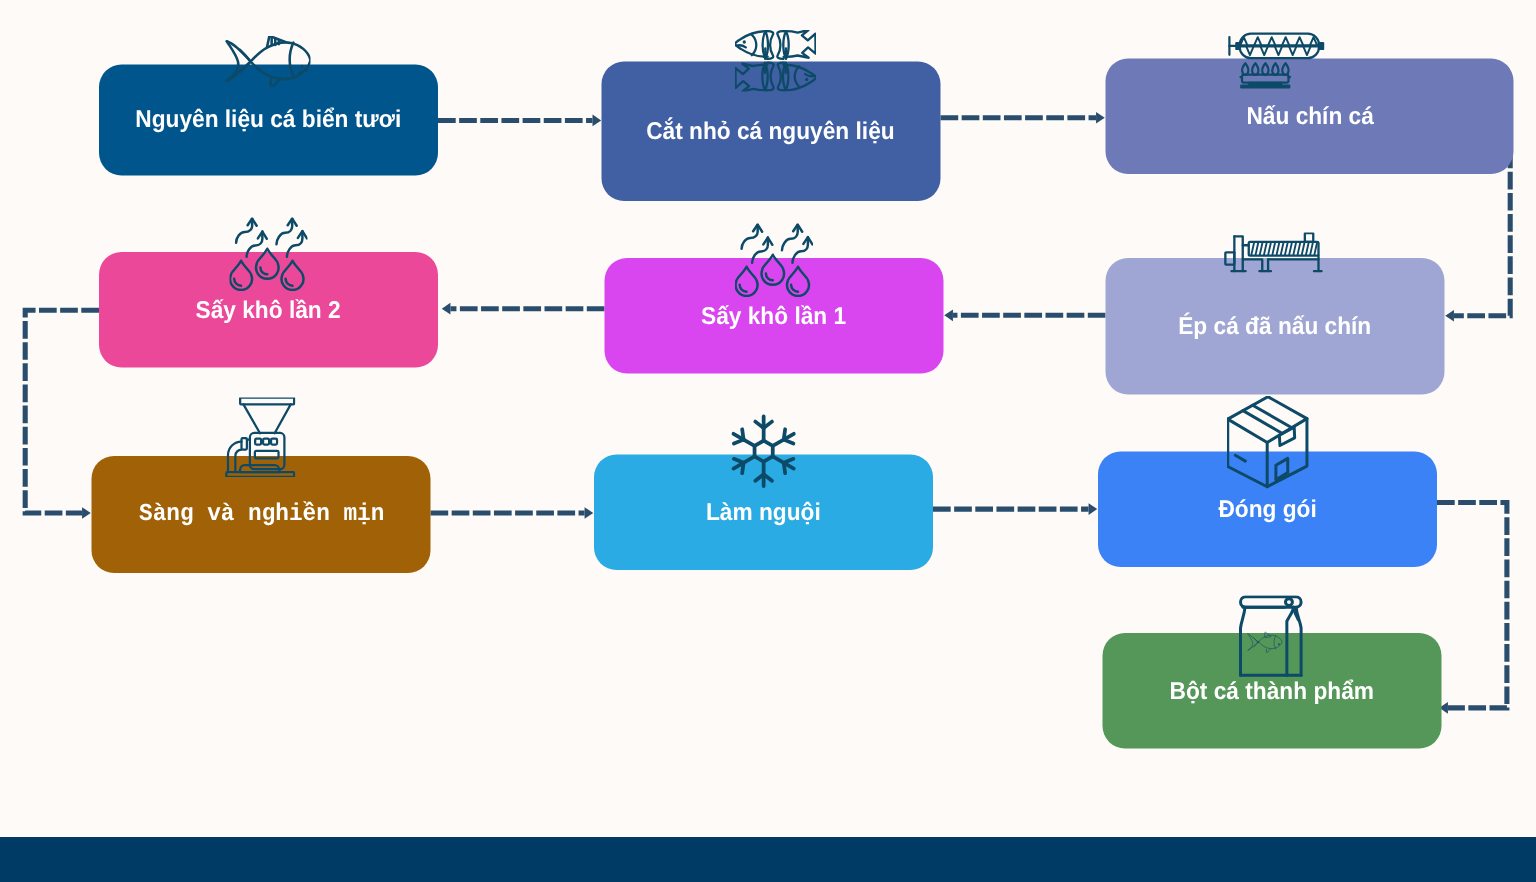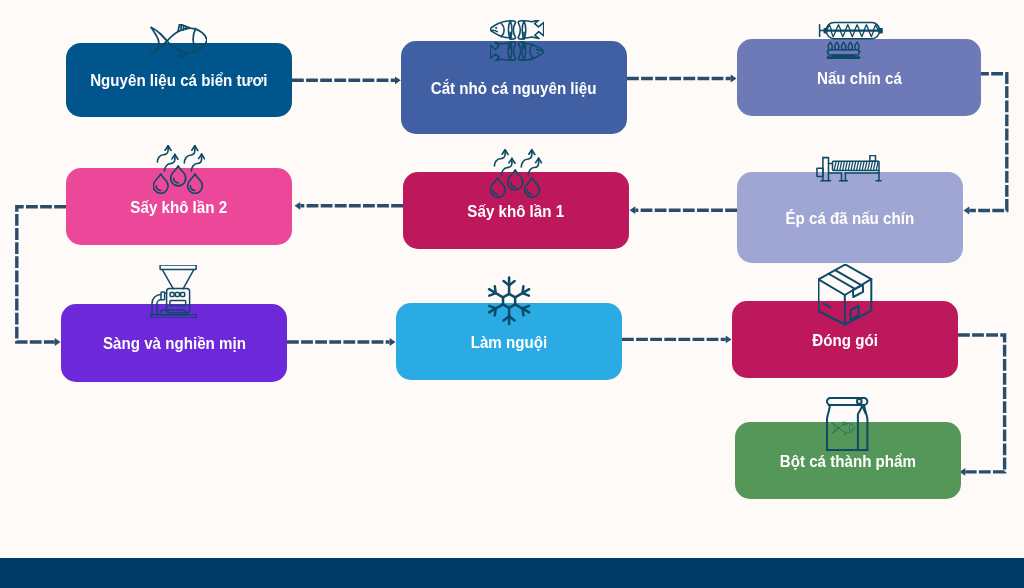--- a/index.html
+++ b/index.html
@@ -91,21 +91,21 @@
               <path d="M0.9 10.4c2.1-.5 4.5-.1 6.3 1.2"></path>
               <path d="M11.2 3.2C13.1 5.1 14.2 7.5 14.2 10c0 2.5-1.1 4.9-3 6.8"></path>
               <path d="M32.4 0.8c-1.6-.1-2.9.2-3.7.7-.5.3-.6 1-.3 1.5 1.2 2.2 1.9 4.5 1.9 7 0 2.5-.6 4.8-1.9 7-.3.5-.2 1.2.3 1.5.8.5 2.1.8 3.7.7"></path>
               <path d="M34 0.9c-1.2 2.5-1.8 5.7-1.8 9.1 0 3.4.6 6.6 1.8 9.1 1.2-2.5 1.8-5.7 1.8-9.1 0-3.4-.6-6.6-1.8-9.1z"></path>
               <path d="M34 12.3v6.8"></path>
               <path d="M32.4 0.8c3.6-.1 6.9.3 9.4.9l7.2-1.7-4.4 3.6 3.9 3.3 5.1-4.4.1 13.3-5-4.2-3.9 3.6 4.3 3.3-7.3-1.5c-2.5.6-5.8 1-9.4.9"></path>
             </g>
           </g>
         </svg>
       </div>
-      <div class="node" style="left: 737px; top: 39px; width: 244px; height: 77px; background: rgb(109, 122, 183);">
+      <div class="node" style="left: 737px; top: 39px; width: 272px; height: 77px; background: rgb(109, 122, 183);">
         <div class="node-label"><span>Nấu chín cá</span></div>
       </div>
       <div class="node-icon" style="left: 818px; top: 21px; width: 66px; height: 39px;">
         <svg width="66" height="39" viewBox="0 0 66 39" xmlns="http://www.w3.org/2000/svg">
           <g fill="none" stroke="#0d4a68" stroke-width="1.5" stroke-linecap="round" stroke-linejoin="round">
             <rect x="8.4" y="1.4" width="53" height="16.4" rx="7.6"></rect>
             <path d="M1.6 3.7v11.8"></path>
             <path d="M1.6 9.6h6.8"></path>
             <rect x="5.5" y="7.0" width="3.8" height="5.4" rx="0.8" fill="#0d4a68" stroke="none"></rect>
             <rect x="60.6" y="7.0" width="4.2" height="5.4" rx="0.8" fill="#0d4a68" stroke="none"></rect>
@@ -141,21 +141,21 @@
             <path d="M12.5 17.9h13.0v7.9"></path>
             <path d="M23.6 25.8h3.8"></path>
             <path d="M29.4 17.9h33.6"></path>
             <path d="M29.4 17.9V25.8"></path>
             <path d="M27.5 25.8h3.8"></path>
             <path d="M63.0 15.4V25.8"></path>
             <path d="M60.0 25.8h5.0"></path>
           </g>
         </svg>
       </div>
-      <div class="node" style="left: 403px; top: 172px; width: 226px; height: 77px; background: #be185d;">
+      <div class="node" style="left: 403px; top: 172px; width: 226px; height: 77px; background: #d946ef;">
         <div class="node-label"><span>Sấy khô lần 1</span></div>
       </div>
       <div class="node-icon" style="left: 490px; top: 149px; width: 52px; height: 49px;">
         <svg width="52" height="49" viewBox="0 0 52 49" xmlns="http://www.w3.org/2000/svg">
           <g fill="none" stroke="#0d4a68" stroke-width="1.65" stroke-linecap="round" stroke-linejoin="round">
             <path d="M7.70 28.80 C9.89 32.98 14.63 36.57 14.49 38.33 A7.30 7.30 0 1 1 0.91 38.33 C0.77 36.57 5.51 32.98 7.70 28.80 Z"></path>
             <path d="M3.1 40.9c0 2.5 2.1 4.6 4.6 4.6"></path>
             <path d="M25.20 20.80 C27.45 25.12 32.33 28.85 32.17 30.65 A7.50 7.50 0 1 1 18.22 30.65 C18.07 28.85 22.95 25.12 25.20 20.80 Z"></path>
             <path d="M20.6 33.3c0 2.5 2.1 4.6 4.6 4.6"></path>
             <path d="M42.00 28.80 C44.19 32.98 48.94 36.57 48.79 38.33 A7.30 7.30 0 1 1 35.21 38.33 C35.06 36.57 39.81 32.98 42.00 28.80 Z"></path>
@@ -187,21 +187,21 @@
             <path d="M12.1 5.2 15.1 0.7 18.1 5.5"></path>
             <path d="M11.4 26.1C11.4 22.8 14.0 18.6 17.2 18.6C20.4 18.6 21.9 16.4 21.9 14.3V9.4"></path>
             <path d="M18.9 13.9 21.9 9.4 24.9 14.2"></path>
             <path d="M31.3 17.9C31.3 14.6 33.9 10.2 37.1 10.2C40.3 10.2 41.8 8.0 41.8 5.6V0.7"></path>
             <path d="M38.8 5.2 41.8 0.7 44.8 5.5"></path>
             <path d="M38.3 26.1C38.3 22.8 40.9 18.5 44.1 18.5C47.3 18.5 48.6 16.3 48.6 14.0V9.1"></path>
             <path d="M45.6 13.6 48.6 9.1 51.6 13.9"></path>
           </g>
         </svg>
       </div>
-      <div class="node" style="left: 61px; top: 304px; width: 226px; height: 78px; background: #6d28d9;">
+      <div class="node" style="left: 61px; top: 304px; width: 226px; height: 78px; background: #a16207; font-family: Liberation Mono, monospace;">
         <div class="node-label"><span>Sàng và nghiền mịn</span></div>
       </div>
       <div class="node-icon" style="left: 150px; top: 265px; width: 47px; height: 53px;">
         <svg width="47" height="53" viewBox="0 0 47 53" xmlns="http://www.w3.org/2000/svg">
           <g fill="none" stroke="#0d4a68" stroke-width="1.5" stroke-linecap="round" stroke-linejoin="round">
             <rect x="10.1" y="0.0" width="36.0" height="4.6" rx="0.6"></rect>
             <path d="M12.3 4.6L23.3 23.8M43.8 4.6L33.1 23.8"></path>
             <rect x="16.6" y="23.6" width="23.0" height="24.2" rx="2.9"></rect>
             <rect x="20.1" y="27.4" width="4.0" height="4.0" rx="0.9"></rect>
             <rect x="25.4" y="27.4" width="4.0" height="4.0" rx="0.9"></rect>
@@ -237,21 +237,21 @@
             <path d="M23.10 40.22L28.62 44.53"></path>
             <path d="M17.04 28.30L3.01 36.40"></path>
             <path d="M9.74 32.51L3.25 29.89"></path>
             <path d="M9.74 32.51L8.77 39.44"></path>
             <path d="M17.04 21.30L3.01 13.20"></path>
             <path d="M9.74 17.09L8.77 10.16"></path>
             <path d="M9.74 17.09L3.25 19.71"></path>
           </g>
         </svg>
       </div>
-      <div class="node" style="left: 732px; top: 301px; width: 226px; height: 77px; background: #be185d;">
+      <div class="node" style="left: 732px; top: 301px; width: 226px; height: 77px; background: #3b82f6;">
         <div class="node-label"><span>Đóng gói</span></div>
       </div>
       <div class="node-icon" style="left: 818px; top: 264px; width: 55px; height: 62px;">
         <svg width="55" height="62" viewBox="0 0 55 62" xmlns="http://www.w3.org/2000/svg">
           <g fill="none" stroke="#0d4a68" stroke-width="2.0" stroke-linecap="round" stroke-linejoin="round">
             <path d="M27.30 0.50L53.30 15.10L53.30 46.70L26.80 60.50L0.50 47.00L0.50 15.40Z"></path>
             <path d="M0.50 15.40L26.80 31.00L53.30 15.10"></path>
             <path d="M26.80 31.00L26.80 60.50"></path>
             <path d="M10.68 9.74L36.87 24.96"></path>
             <path d="M17.12 6.16L43.23 21.14"></path>

